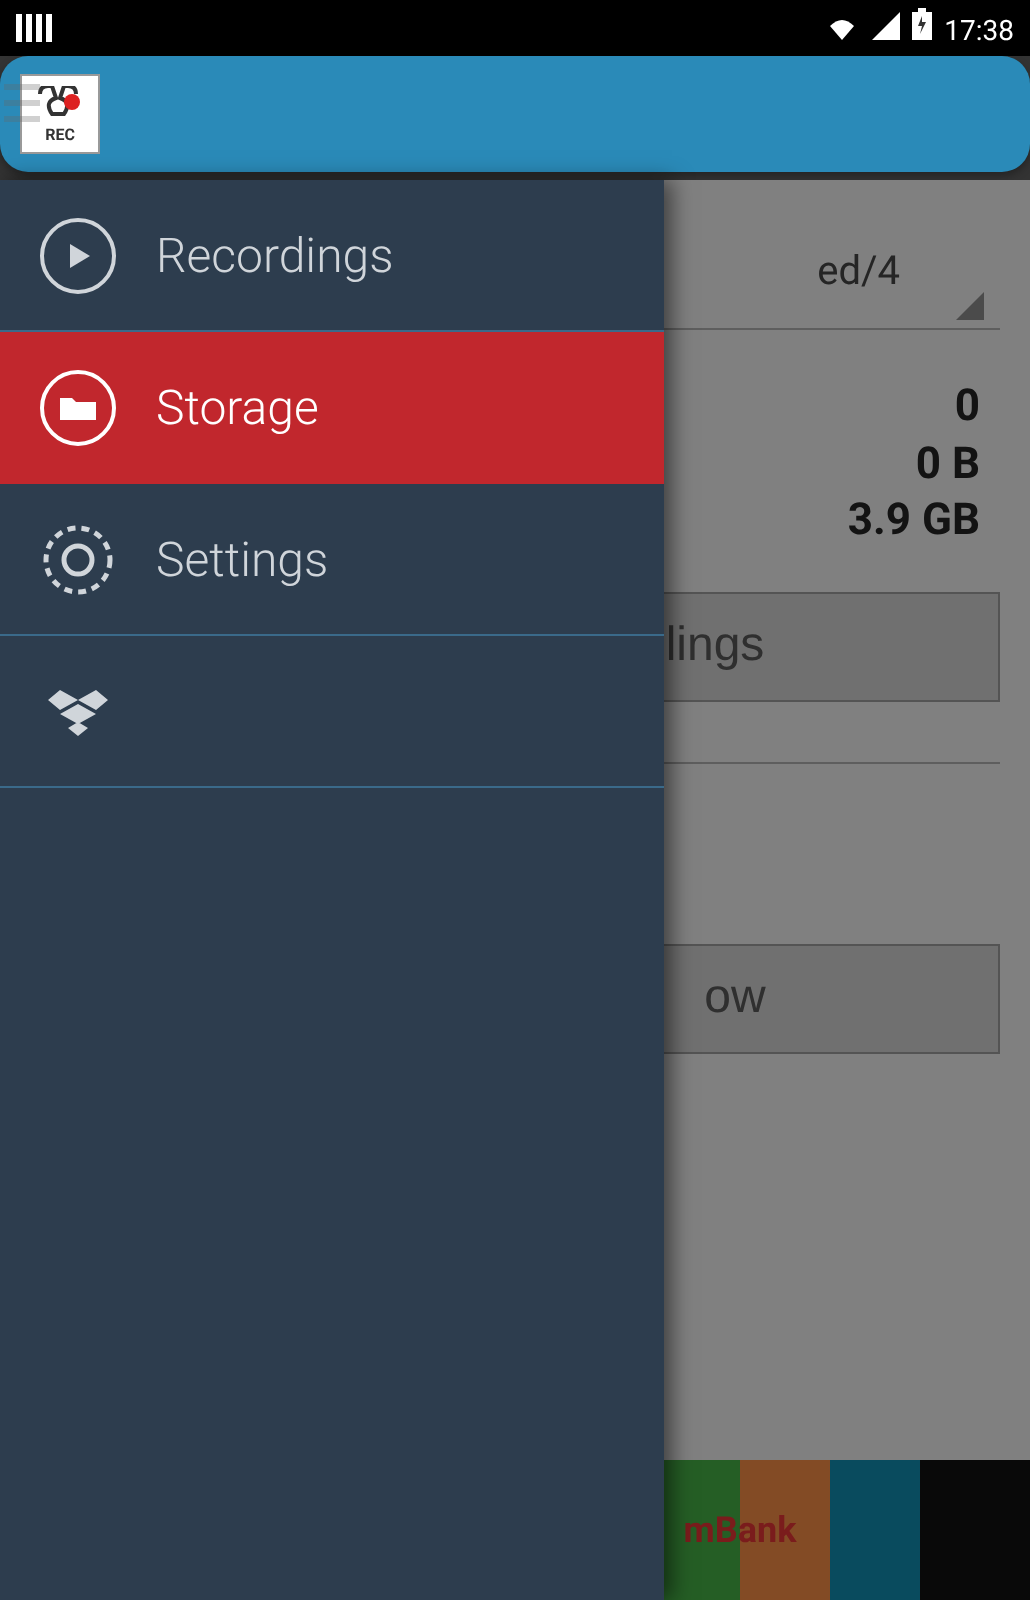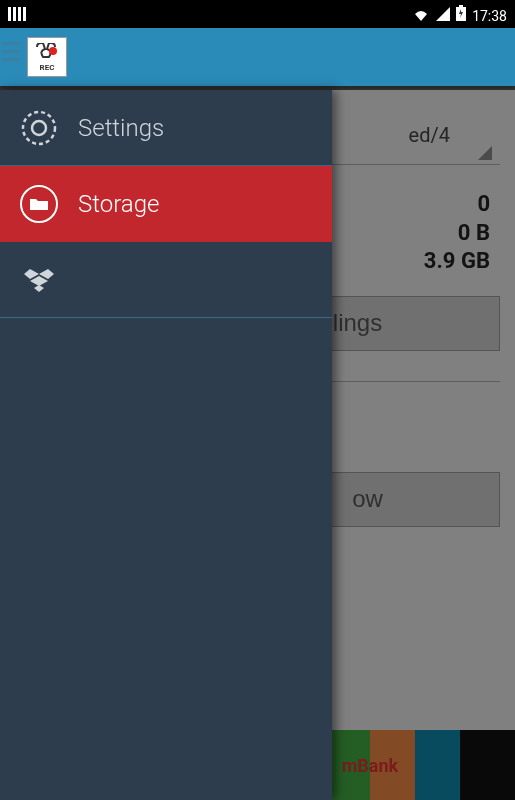--- a/index.html
+++ b/index.html
@@ -24,23 +24,24 @@
     }
     .status-left { display: flex; gap: 2px; }
     .status-right { display: flex; align-items: flex-end; gap: 6px; }
     .bar { width: 3px; height: 14px; background: #fff; }
     
     .action-bar {
       height: 58px;
       background: #2a8ab8;
       display: flex;
       align-items: center;
-      padding: 0 27px;
+      padding: 0 10px;
       gap: 10px;
       box-shadow: 0 2px 4px rgba(0,0,0,0.3);
+      border-radius: 14px;
     }
     .app-icon {
       width: 40px;
       height: 40px;
       background: #fff;
       border: 1px solid #999;
       display: flex;
       flex-direction: column;
       align-items: center;
       justify-content: center;
@@ -253,37 +254,47 @@
     <div class="ad-block2">
         <span>mBank</span>
       </div>
     <div class="ad-block3"></div>
   </div>
 </div>
 
 <div class="drawer">
   <div class="drawer-item">
     <div class="drawer-icon">
-      <svg width="38" height="38" viewBox="0 0 38 38">
-        <circle cx="19" cy="19" r="16" fill="none" stroke="#d0d5da" stroke-width="2.5" stroke-dasharray="4 3"></circle>
-        <circle cx="19" cy="19" r="7" fill="none" stroke="#d0d5da" stroke-width="2.5"></circle>
-      </svg>
+      <div class="circle-icon">
+        <svg width="16" height="16" viewBox="0 0 16 16">
+            <path d="M4 2 L14 8 L4 14 Z" fill="#d0d5da"></path>
+          </svg>
+      </div>
     </div>
-    <span class="drawer-label">Settings</span>
+    <span class="drawer-label">Recordings</span>
   </div>
   <div class="drawer-item selected">
     <div class="drawer-icon">
       <div class="circle-icon">
         <svg width="20" height="16" viewBox="0 0 20 16">
             <path d="M1 3 L1 14 L19 14 L19 5 L9 5 L7 3 Z" fill="#fff"></path>
           </svg>
       </div>
     </div>
     <span class="drawer-label">Storage</span>
   </div>
   <div class="drawer-item">
     <div class="drawer-icon">
       <svg width="38" height="38" viewBox="0 0 38 38">
+        <circle cx="19" cy="19" r="16" fill="none" stroke="#d0d5da" stroke-width="2.5" stroke-dasharray="4 3"></circle>
+        <circle cx="19" cy="19" r="7" fill="none" stroke="#d0d5da" stroke-width="2.5"></circle>
+      </svg>
+    </div>
+    <span class="drawer-label">Settings</span>
+  </div>
+  <div class="drawer-item">
+    <div class="drawer-icon">
+      <svg width="38" height="38" viewBox="0 0 38 38">
         <path d="M10 8 L19 13 L10 18 L4 13 Z M28 8 L34 13 L28 18 L19 13 Z M10 20 L19 15 L28 20 L19 25 Z M14 27 L19 24 L24 27 L19 31 Z" fill="#d0d5da"></path>
       </svg>
     </div>
   </div>
 </div>
 
 </body></html>

